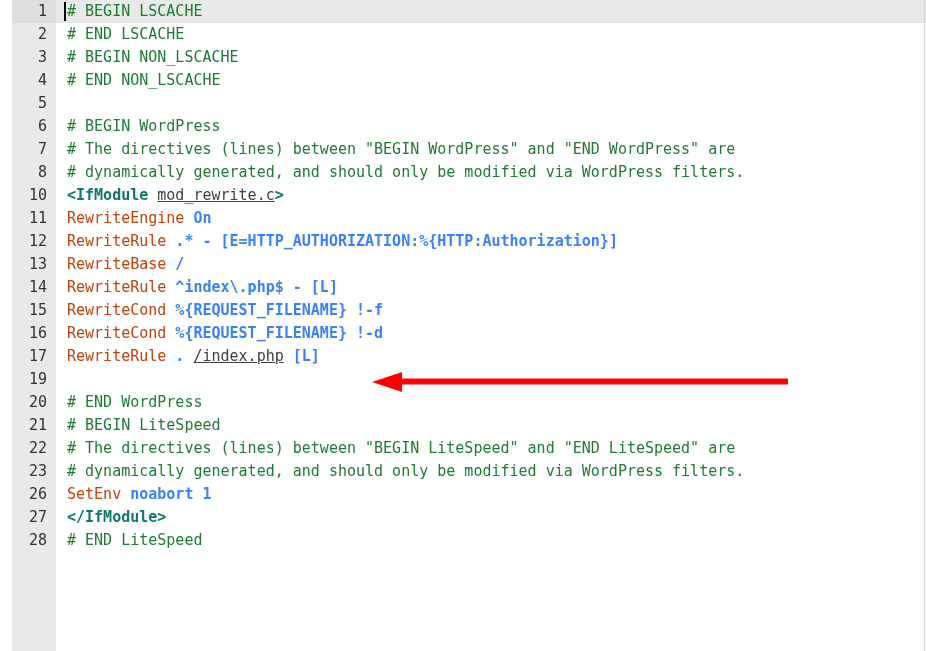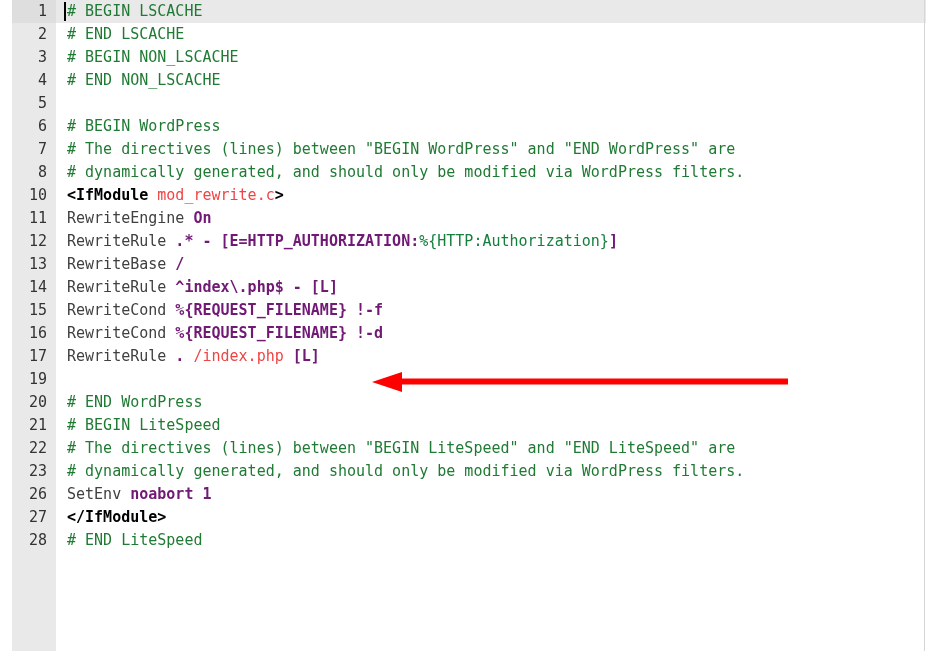--- a/index.html
+++ b/index.html
@@ -75,25 +75,25 @@
   .code {
     display: inline-block;
     padding-left: 11px;
     vertical-align: top;
     font-family: "DejaVu Sans Mono", "Liberation Mono", monospace;
     font-size: 15px;
     letter-spacing: 0px;
   }
   
   .t-comment  { color: #1f7a33; }
-  .t-keyword  { color: #404040; font-weight: normal; text-align: center; }
-  .t-tag      { color: #000000; font-weight: bold; }
-  .t-value    { color: #ef4444; font-weight: normal; }
-  .t-plain    { color: #701a75; font-weight: bold; }
-  .t-var      { color: #15803d; font-weight: normal; }
+  .t-keyword  { color: #c2410c; font-weight: normal; text-align: center; }
+  .t-tag      { color: #0f766e; font-weight: bold; }
+  .t-value    { color: #404040; font-weight: normal; text-decoration: underline; }
+  .t-plain    { color: #3b82f6; font-weight: bold; }
+  .t-var      { color: #3b82f6; font-weight: bold; }
 
   
   .caret {
     position: absolute;
     left: 52px;
     top: 2px;
     width: 2px;
     height: 19px;
     background: #000000;
     z-index: 2;

